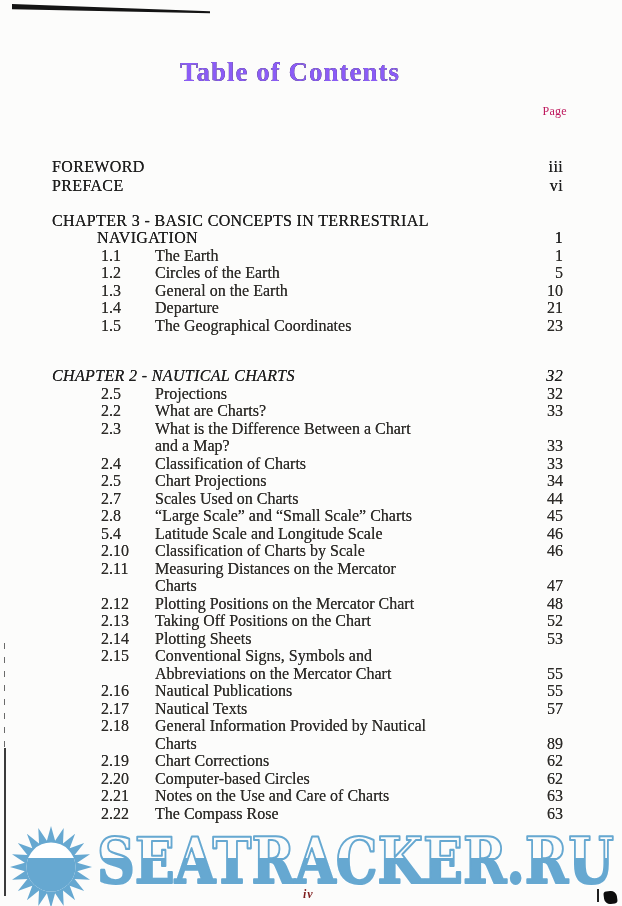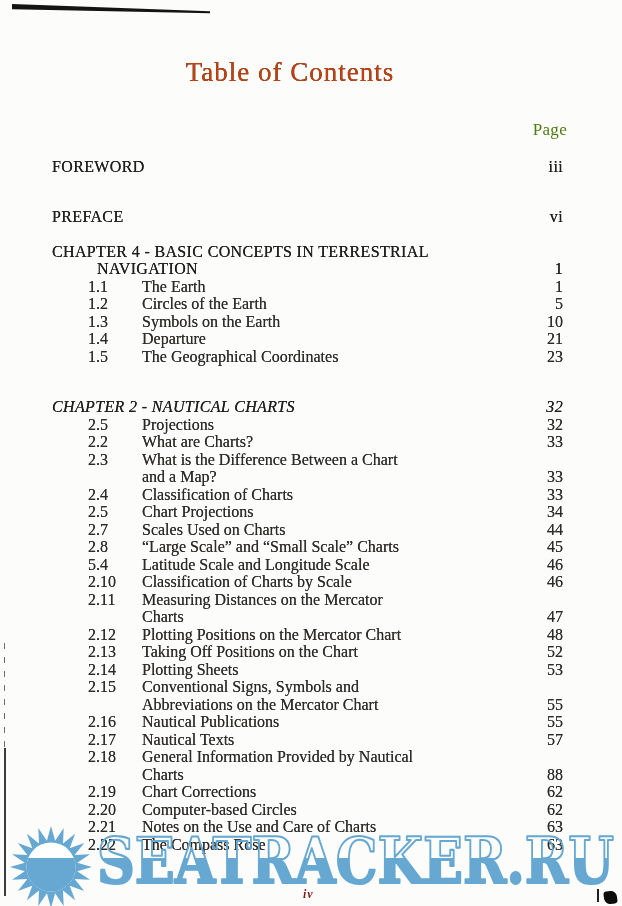--- a/index.html
+++ b/index.html
@@ -26,36 +26,36 @@
   .corner-bar{
     position:absolute;left:597px;top:889px;width:2px;height:13px;background:#202020;
   }
   .corner-blob{
     position:absolute;left:604px;top:891px;width:13px;height:13px;
     background:#0d0d0d;border-radius:3px 6px 3px 6px;transform:rotate(-8deg);
   }
   
   .doc-title{
     position:absolute;top:57px;left:0;width:580px;text-align:center;
-    font-size:27px;font-weight:normal;letter-spacing:1px;color:#c2410c;
+    font-size:27px;font-weight:bold;letter-spacing:1px;color:#8b5cf6;
     text-shadow:0 0 .5px #222;
   }
   .page-col-label{
-    position:absolute;top:120px;right:55px;
-    font-size:17px;color:#4d7c0f;letter-spacing:.3px;
+    position:absolute;top:104px;right:55px;
+    font-size:12px;color:#be185d;letter-spacing:.3px;
   }
   .toc{
     position:absolute;left:52px;top:158px;width:511px;
   }
   .row{
     display:flex;align-items:flex-end;white-space:nowrap;
     height:17.5px;line-height:17.5px;font-size:16px;
     text-shadow:0 0 .35px rgba(45,43,40,.85);
   }
-  .row .num{display:inline-block;margin-left:36px;width:54px;flex:none;}
+  .row .num{display:inline-block;margin-left:49px;width:54px;flex:none;}
   .row.kind-chapter_cont{padding-left:45px;}
   .row.kind-top,.row.kind-chapter,.row.kind-chapter_cont{
     color:#1f1f1f;letter-spacing:.35px;text-shadow:0 0 .55px #1f1f1f;
   }
   .row .pagenum{margin-left:auto;flex:none;}
   .footer-page{
     position:absolute;left:303px;top:887px;z-index:7;
     font-size:12px;font-weight:bold;letter-spacing:1px;color:#7f1d1d;font-style:italic;
   }
   
@@ -77,45 +77,45 @@
 <div class="corner-blob"></div>
 
 <div class="doc-title">Table of Contents</div>
 <div class="page-col-label">Page</div>
 
 <div class="toc">
     <div class="row kind-top">
       <span class="text">FOREWORD</span>
       <span class="pagenum">iii</span>
     </div>
-    <div class="row kind-top" style="margin-top: 32px;">
+    <div class="row kind-top" style="margin-top: 1px;">
       <span class="text">PREFACE</span>
       <span class="pagenum">vi</span>
     </div>
     <div class="row kind-chapter" style="margin-top: 17.5px;">
-      <span class="text">CHAPTER 4 - BASIC CONCEPTS IN TERRESTRIAL</span>
+      <span class="text">CHAPTER 3 - BASIC CONCEPTS IN TERRESTRIAL</span>
       <span class="pagenum"></span>
     </div>
     <div class="row kind-chapter_cont">
       <span class="text">NAVIGATION</span>
       <span class="pagenum">1</span>
     </div>
     <div class="row kind-item">
       <span class="num">1.1</span>
       <span class="text">The Earth</span>
       <span class="pagenum">1</span>
     </div>
     <div class="row kind-item">
       <span class="num">1.2</span>
       <span class="text">Circles of the Earth</span>
       <span class="pagenum">5</span>
     </div>
     <div class="row kind-item">
       <span class="num">1.3</span>
-      <span class="text">Symbols on the Earth</span>
+      <span class="text">General on the Earth</span>
       <span class="pagenum">10</span>
     </div>
     <div class="row kind-item">
       <span class="num">1.4</span>
       <span class="text">Departure</span>
       <span class="pagenum">21</span>
     </div>
     <div class="row kind-item">
       <span class="num">1.5</span>
       <span class="text">The Geographical Coordinates</span>
@@ -221,21 +221,21 @@
       <span class="pagenum">57</span>
     </div>
     <div class="row kind-item">
       <span class="num">2.18</span>
       <span class="text">General Information Provided by Nautical</span>
       <span class="pagenum"></span>
     </div>
     <div class="row kind-item_cont">
       <span class="num"></span>
       <span class="text">Charts</span>
-      <span class="pagenum">88</span>
+      <span class="pagenum">89</span>
     </div>
     <div class="row kind-item">
       <span class="num">2.19</span>
       <span class="text">Chart Corrections</span>
       <span class="pagenum">62</span>
     </div>
     <div class="row kind-item">
       <span class="num">2.20</span>
       <span class="text">Computer-based Circles</span>
       <span class="pagenum">62</span>

